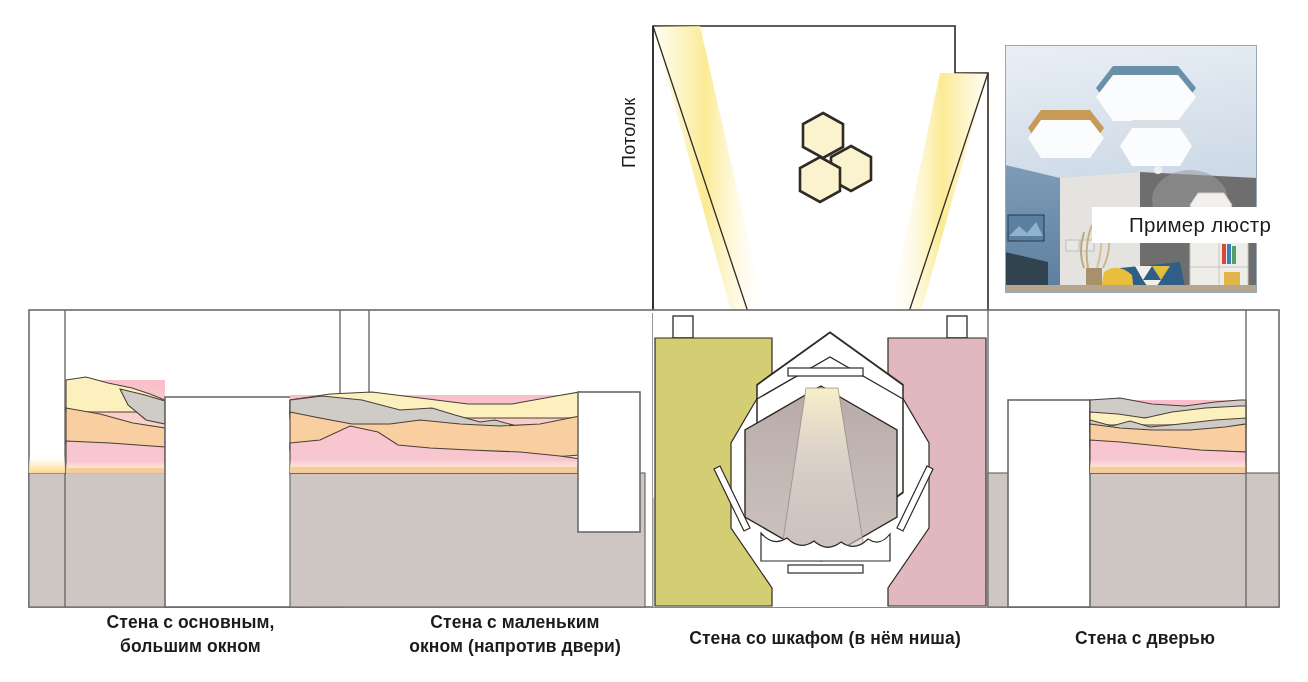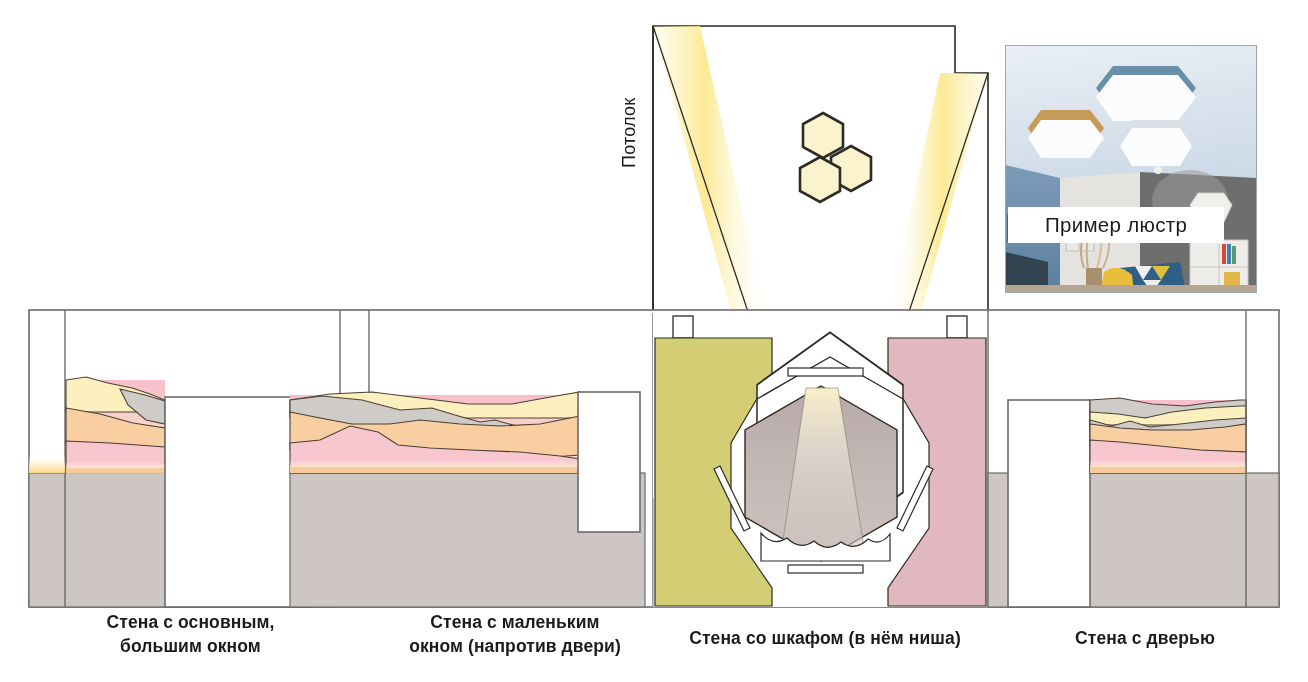--- a/index.html
+++ b/index.html
@@ -55,21 +55,21 @@
     transform: rotate(-90deg);
     transform-origin: 30px 30px;
     font-size: 18px;
     font-weight: 400;
     color: #1b1b1b;
     letter-spacing: 0.2px;
     white-space: nowrap;
   }
   #photo-caption {
     position: absolute;
-    left: 1008px;
+    left: 1092px;
     top: 207px;
     width: 216px;
     height: 36px;
     background: #ffffff;
     color: #1b1b1b;
     font-size: 20.5px;
     font-weight: 400;
     display: flex;
     align-items: center;
     justify-content: center;

